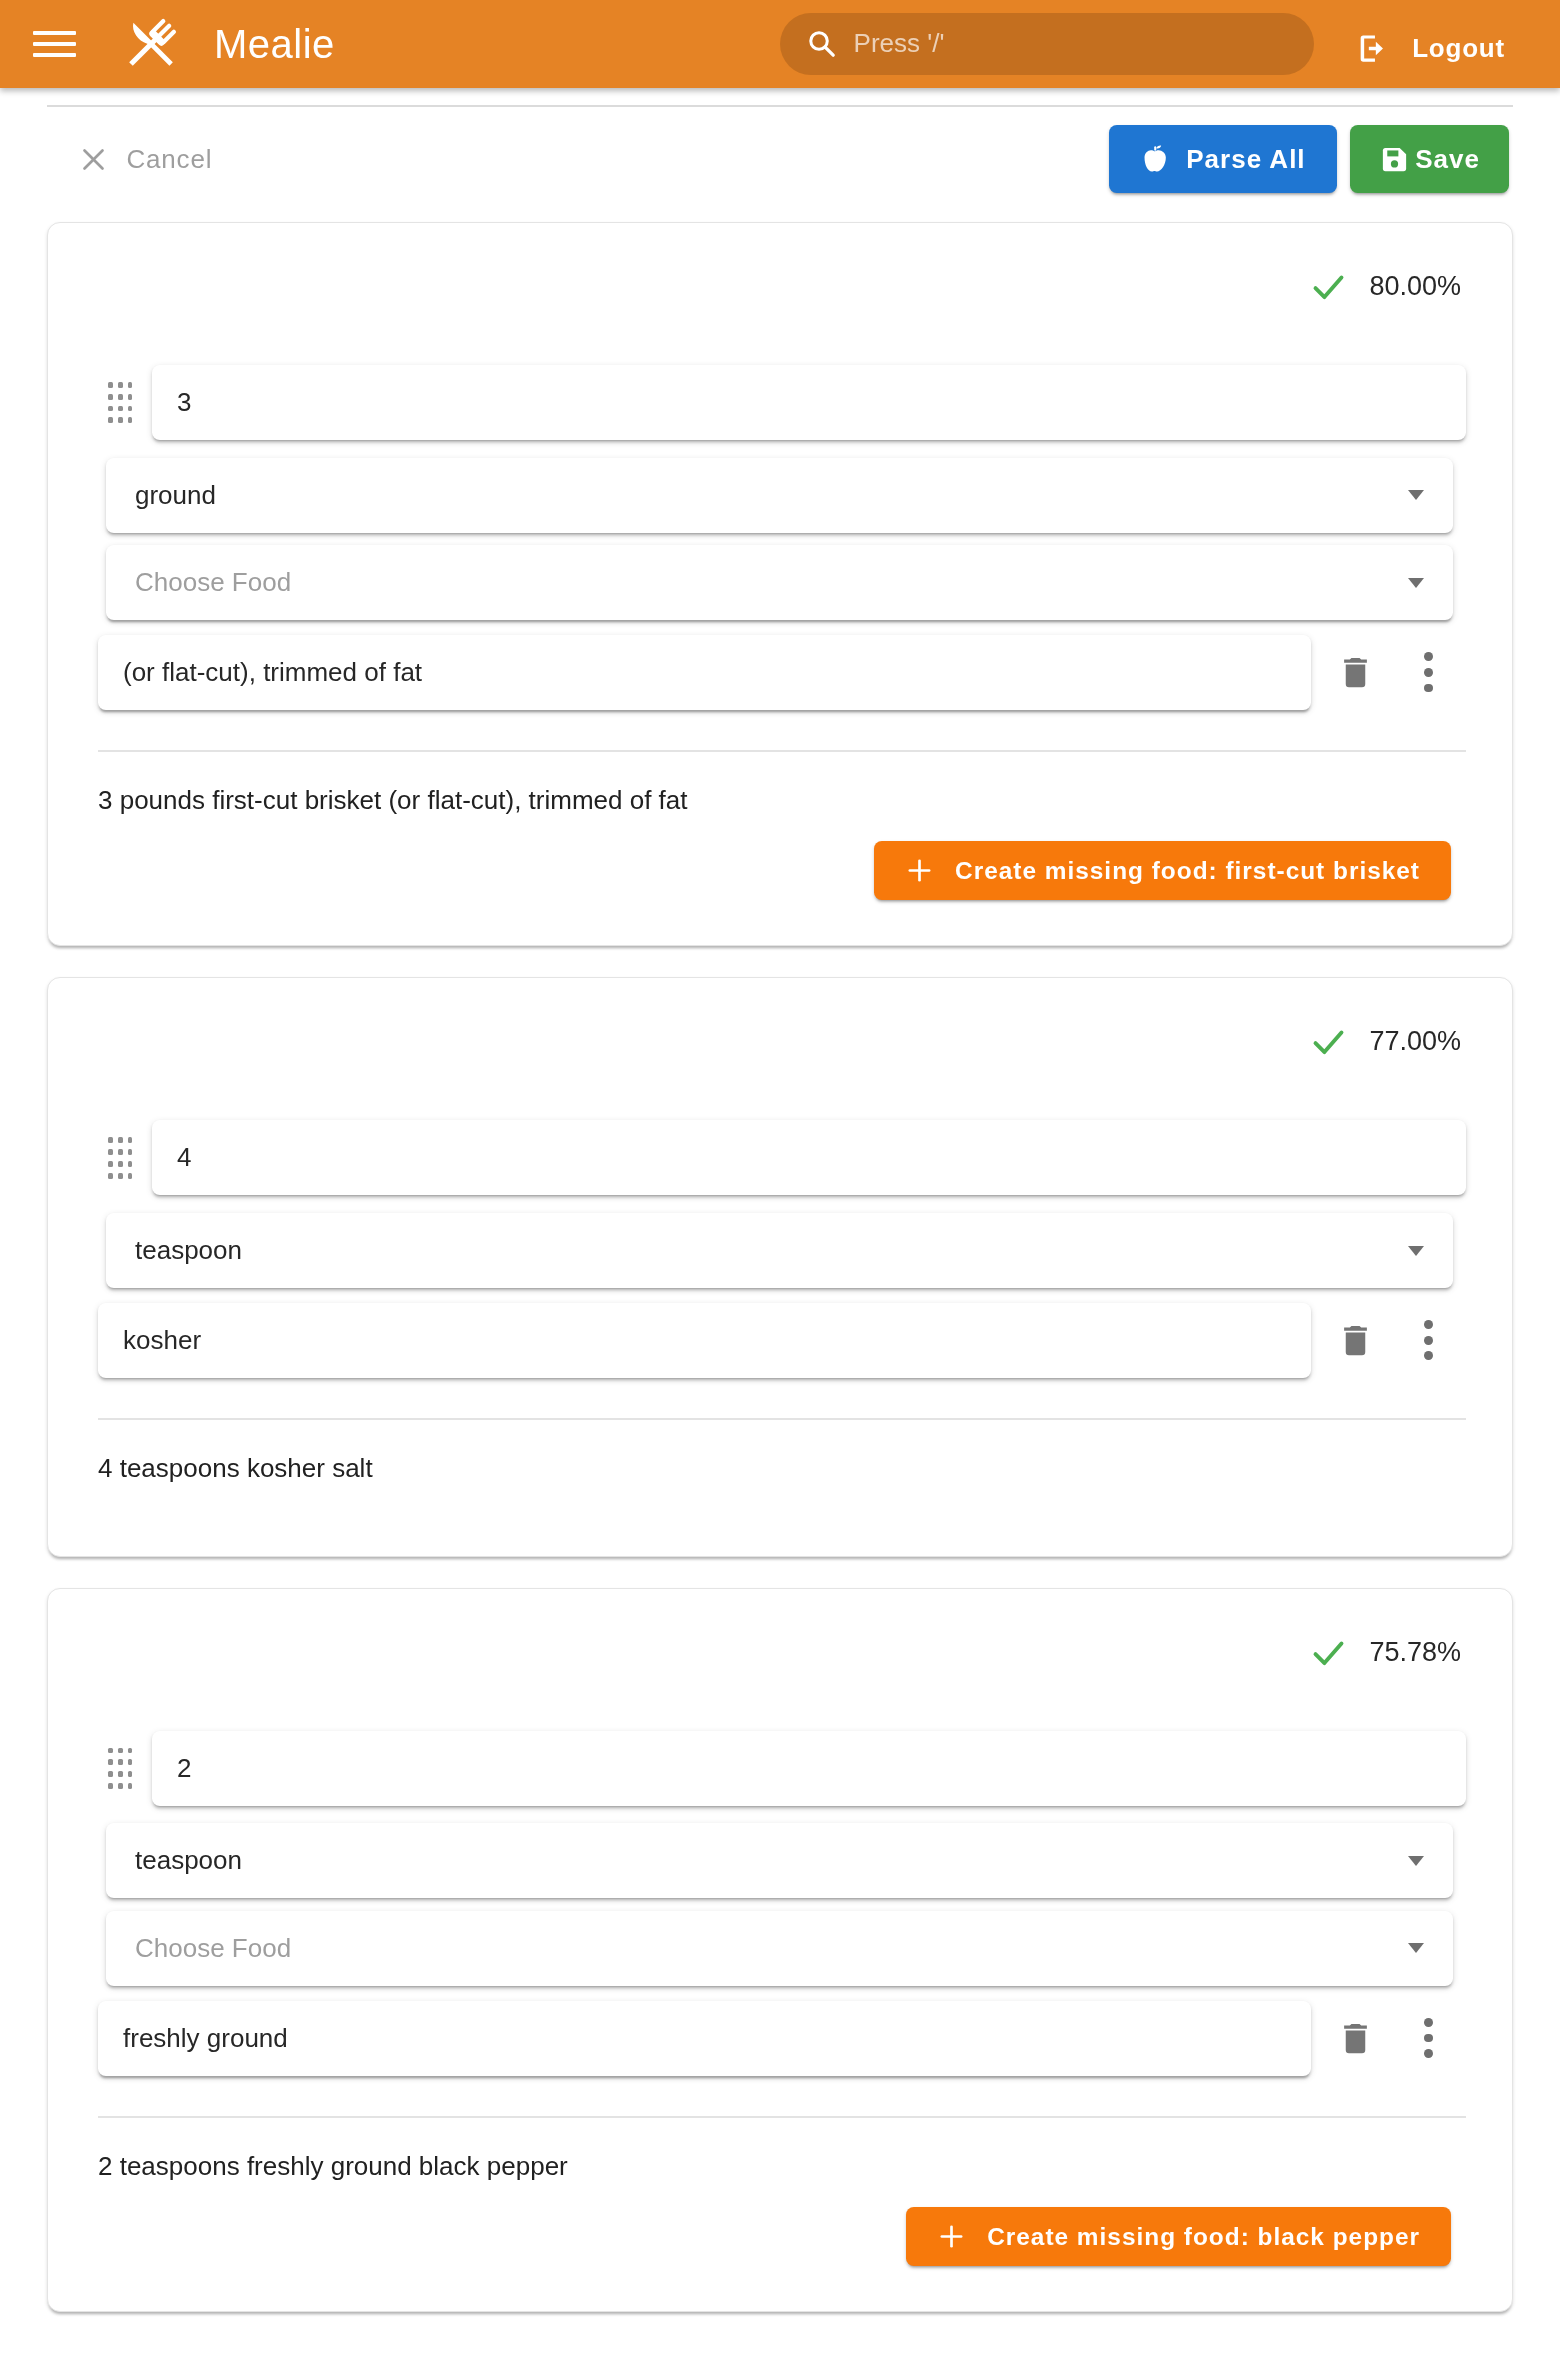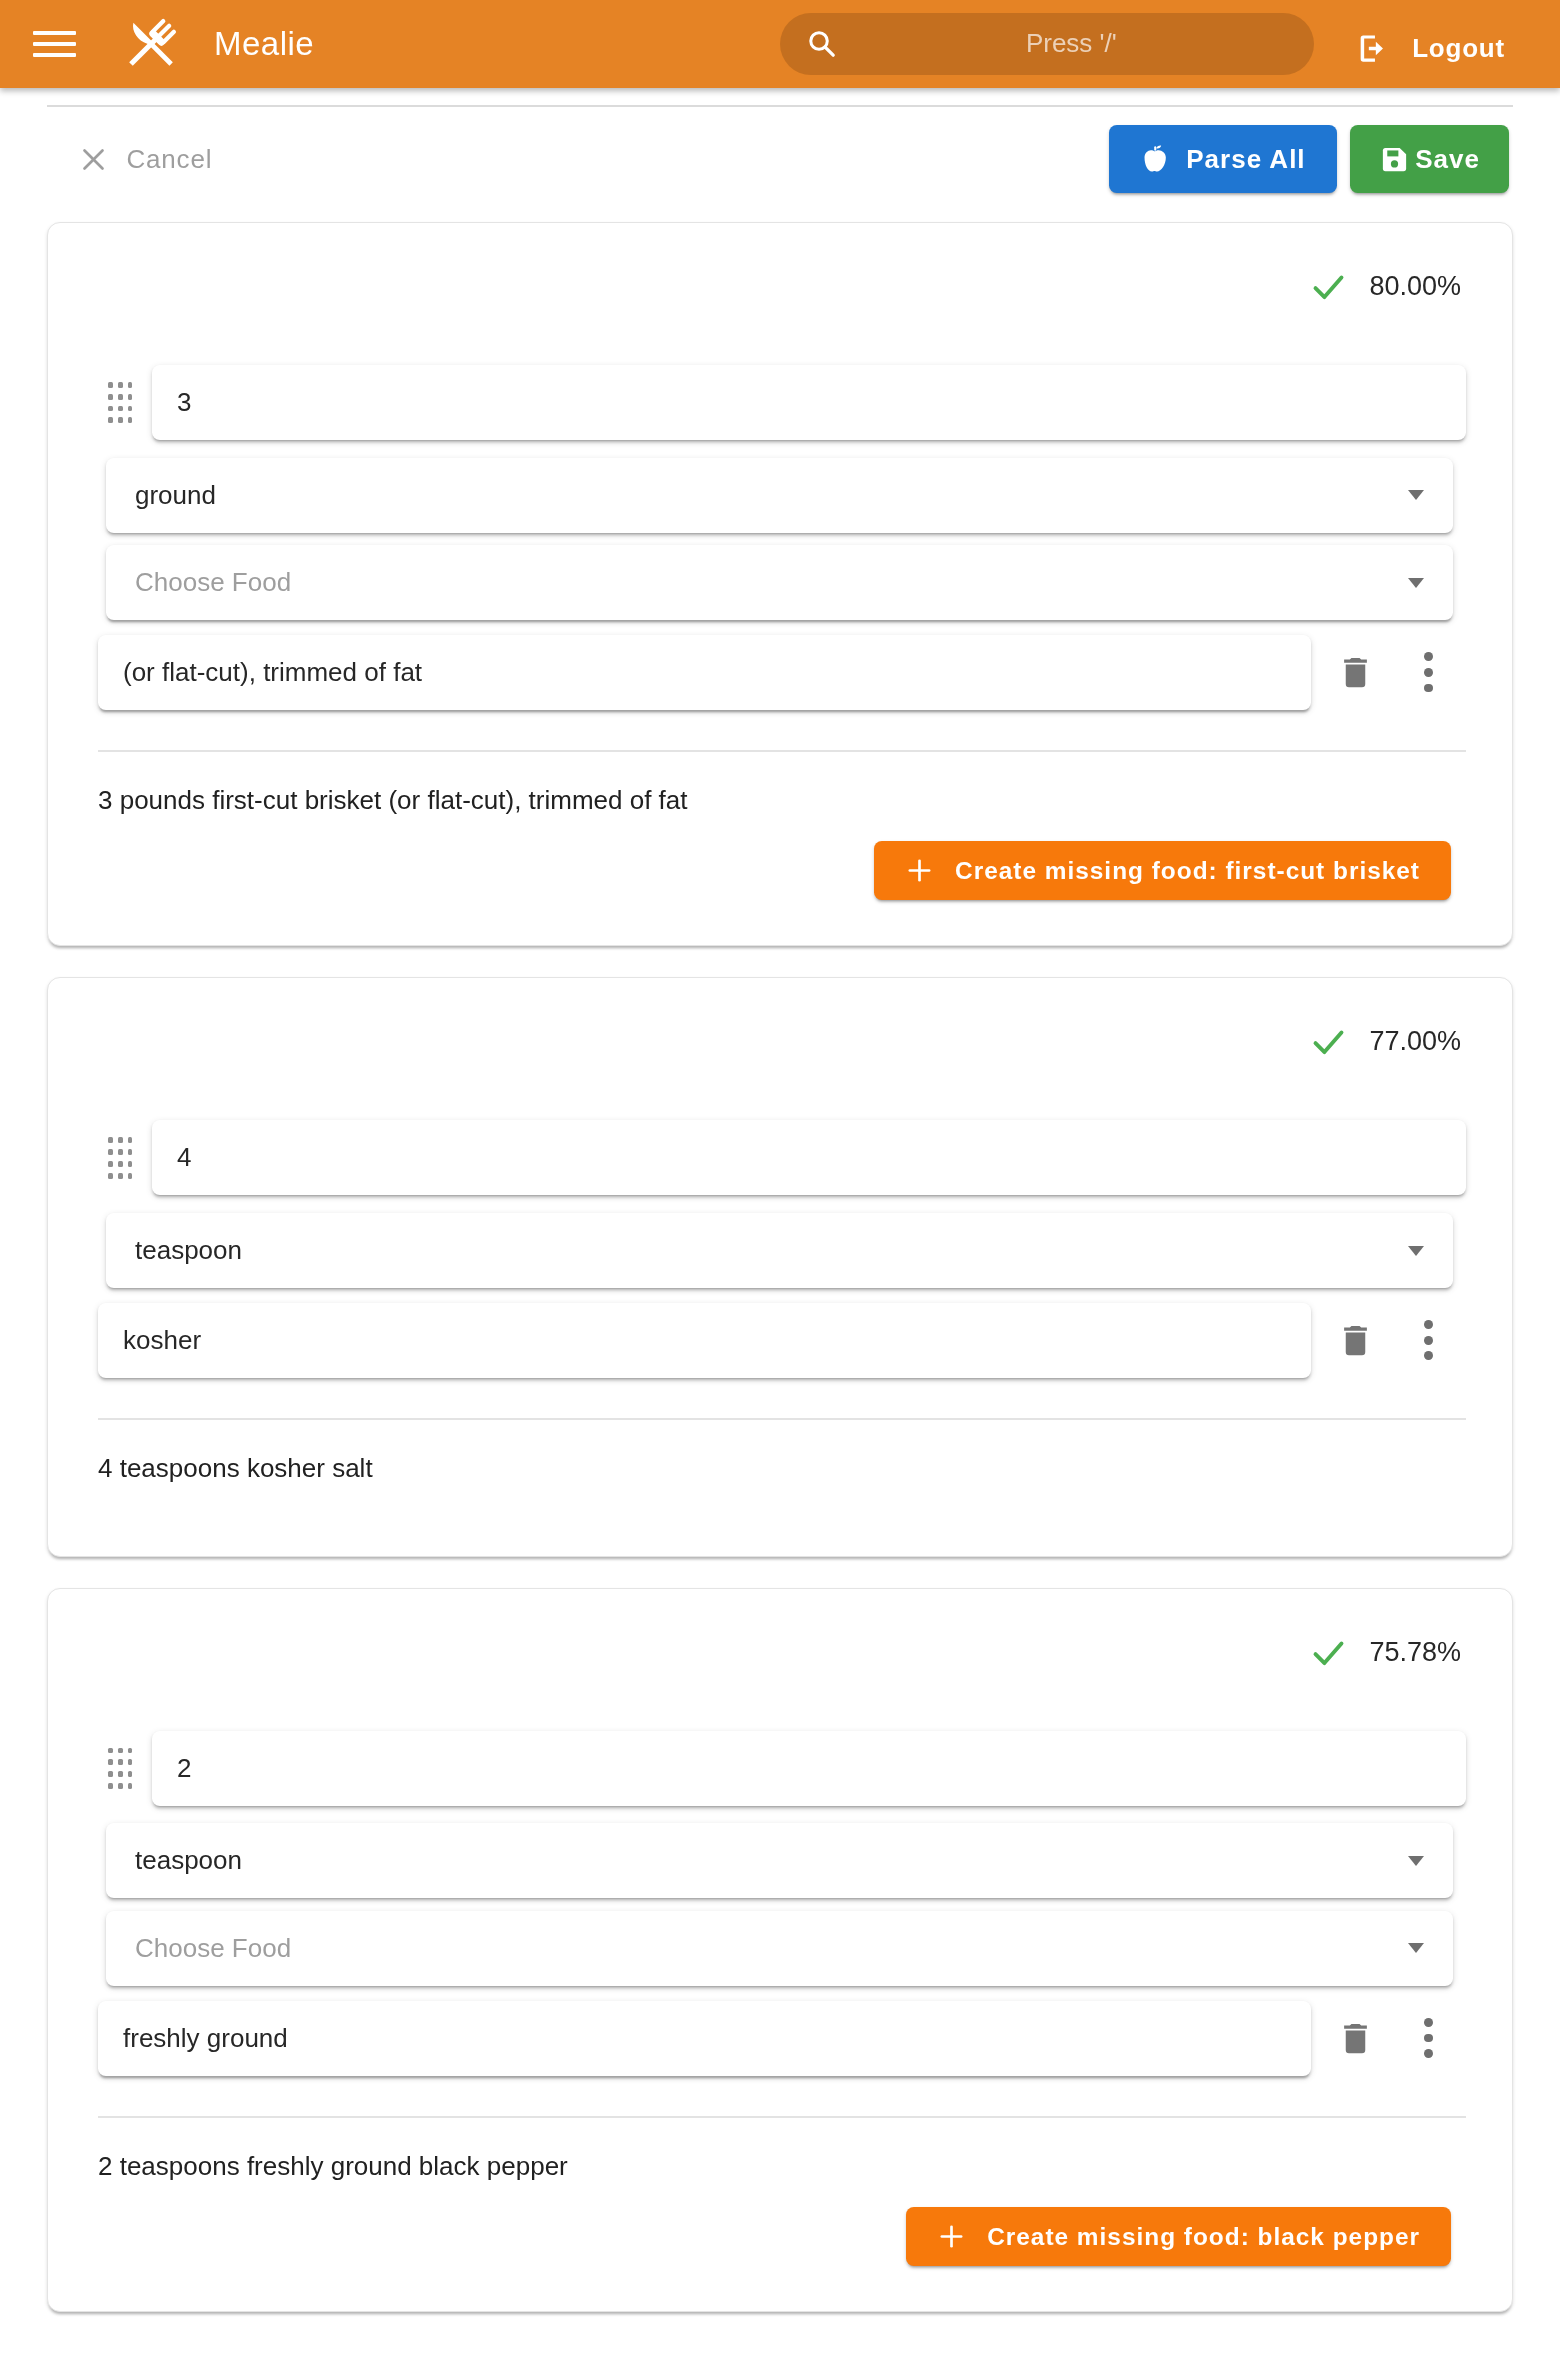--- a/index.html
+++ b/index.html
@@ -18,27 +18,27 @@
     font-family:"Liberation Sans",sans-serif;}
   .page{position:relative;width:1560px;height:2360px;overflow:hidden;background:#fff;}
 
   
   .appbar{position:relative;height:88px;background:var(--primary);
     display:flex;align-items:center;box-shadow:0 2.9px 5.9px rgba(0,0,0,.28);z-index:5;}
   .hamburger{width:43px;height:27px;margin-left:33px;display:flex;flex-direction:column;
     justify-content:space-between;cursor:pointer;}
   .hamburger span{display:block;height:4.9px;background:#fff;border-radius:1px;}
   .logo{width:68px;height:68px;margin-left:41px;flex:none;}
-  .app-title{color:#fff;font-size:33px;margin-left:29px;letter-spacing:0.5px;}
+  .app-title{color:#fff;font-size:40px;margin-left:29px;letter-spacing:0.5px;}
   .search{position:absolute;left:780px;top:12.7px;width:534px;height:62px;
     background:var(--search_pill);border-radius:31px;display:flex;align-items:center;
     padding:0 25px;}
   .search svg{flex:none;}
   .search input{flex:1;height:100%;background:transparent;border:none;outline:none;
-    color:#fff;font-size:26px;margin-left:15.6px;font-family:inherit;text-align:center;}
+    color:#fff;font-size:26px;margin-left:15.6px;font-family:inherit;}
   .search input::placeholder{color:rgba(255,255,255,.68);}
   .logout{position:absolute;right:55px;top:0;height:96px;display:flex;align-items:center;
     cursor:pointer;}
   .logout span{color:#fff;font-size:26px;font-weight:bold;margin-left:21.5px;letter-spacing:0.8px;}
 
   .top-divider{height:2px;background:#DBDBDB;margin:16.6px 47px 0 47px;}
 
   
   .toolbar{height:68px;margin-top:18.5px;padding:0 51px 0 80px;
     display:flex;align-items:center;justify-content:space-between;}

